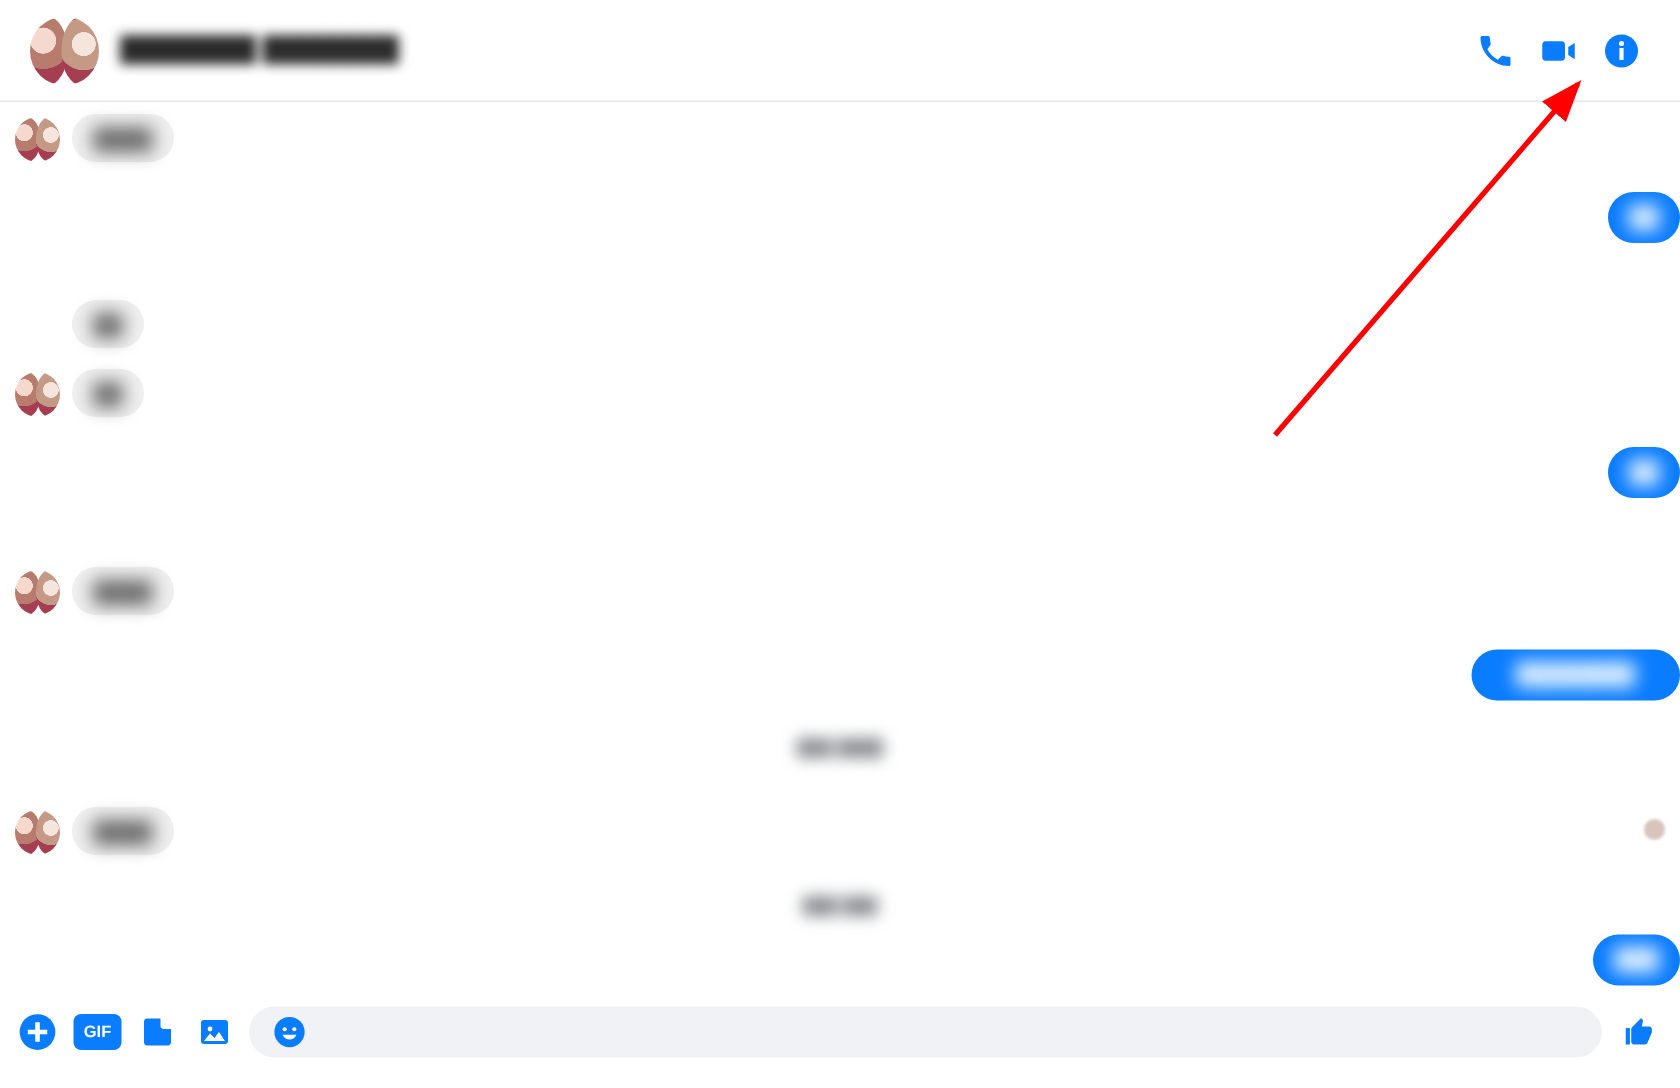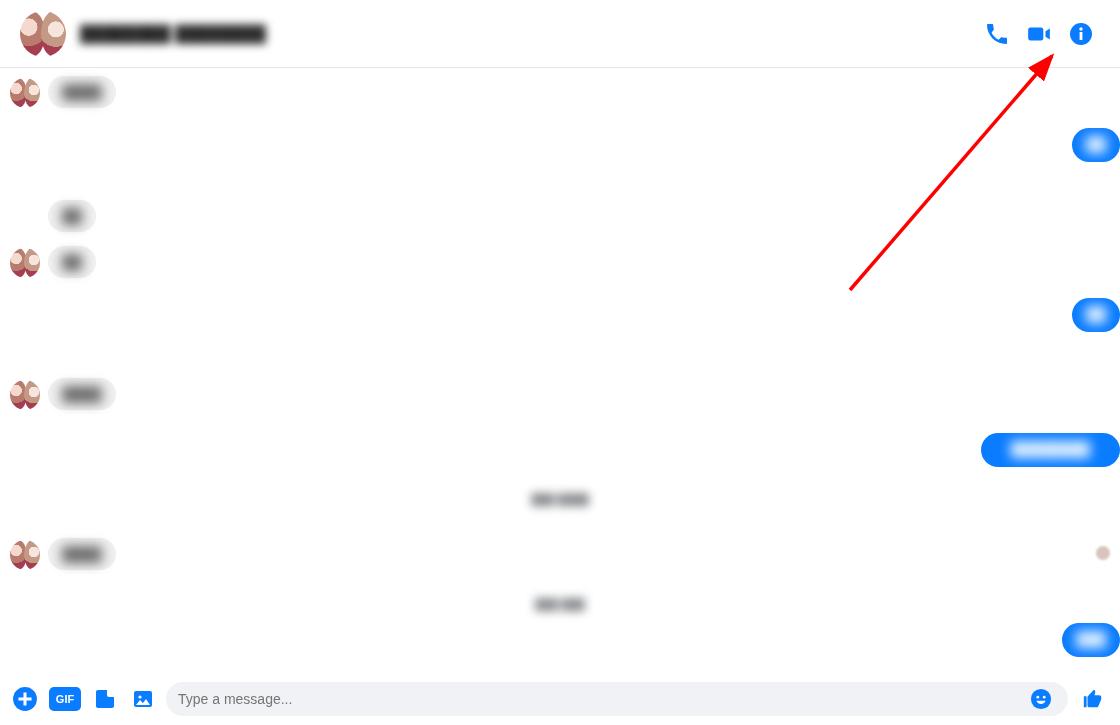--- a/index.html
+++ b/index.html
@@ -21,21 +21,21 @@
   .row-left{display:flex;align-items:flex-end;padding-left:10px;}
   .small-avatar{width:30px;height:30px;border-radius:50%;overflow:hidden;position:relative;flex-shrink:0;margin-right:8px;}
   .bubble-in{background:#f1f0f0;border-radius:20px;padding:8px 14px;max-width:420px;}
   .bubble-in span{filter:blur(6px);color:#6a6a6a;}
   .bubble-out{background:#0a7cff;border-radius:20px;padding:8px 14px;max-width:420px;min-width:20px;min-height:18px;display:inline-block;}
   .bubble-out span{filter:blur(6px);color:#e0f0ff;}
   .row-right{display:flex;justify-content:flex-end;padding-right:12px;}
   .time-sep{position:absolute;left:0;width:100%;text-align:center;font-size:11px;color:#8a8d91;filter:blur(5px);}
   .seen{position:absolute;right:10px;width:14px;height:14px;border-radius:50%;background:#d9c4bc;filter:blur(1px);}
   
-  .composer{position:absolute;left:0;bottom:0;width:100%;height:52px;box-sizing:border-box;display:flex;align-items:center;padding:0 10px;gap:8px;}
+  .composer{position:absolute;left:0;bottom:11px;width:100%;height:52px;box-sizing:border-box;display:flex;align-items:center;padding:0 10px;gap:8px;}
   .comp-btn{border:none;background:none;padding:0;width:30px;height:30px;display:flex;align-items:center;justify-content:center;cursor:pointer;}
   .comp-btn svg,.comp-btn .ic{fill:#0a7cff;color:#0a7cff;}
   .gif{width:32px;height:24px;border-radius:5px;background:#0a7cff;color:#fff;font-size:11px;font-weight:700;display:flex;align-items:center;justify-content:center;}
   .input-wrap{flex:1;height:34px;background:#f0f2f5;border-radius:18px;display:flex;align-items:center;padding:0 10px;}
   .input-wrap input{flex:1;border:none;background:none;outline:none;font-size:14px;color:#606266;}
   .emoji-btn{background:none;border:none;cursor:pointer;display:flex;align-items:center;}
   .thumb-btn{border:none;background:none;cursor:pointer;width:34px;height:34px;display:flex;align-items:center;justify-content:center;}
   
   .arrow-svg{position:absolute;left:0;top:0;width:1120px;height:725px;pointer-events:none;}
 </style>
@@ -146,21 +146,20 @@
         </svg>
   </button>
   <button class="comp-btn">
     <svg width="24" height="24" viewBox="0 0 24 24" fill="#0a7cff">
           <rect x="3" y="4" width="18" height="16" rx="2"></rect>
           <circle cx="9" cy="10" r="1.6" fill="#fff"></circle>
           <path d="M5 18l4-5 3 3 3-4 4 6H5z" fill="#fff"></path>
         </svg>
   </button>
   <div class="input-wrap">
-    <input type="text" placeholder="Type a message..." style="">
     <button class="emoji-btn">
       <svg width="22" height="22" viewBox="0 0 24 24" fill="#0a7cff">
             <circle cx="12" cy="12" r="11"></circle>
             <circle cx="8.5" cy="10" r="1.5" fill="#fff"></circle>
             <circle cx="15.5" cy="10" r="1.5" fill="#fff"></circle>
             <path d="M7 14c1 2.5 3 3.5 5 3.5s4-1 5-3.5H7z" fill="#fff"></path>
           </svg>
     </button>
   </div>
   <button class="thumb-btn">

